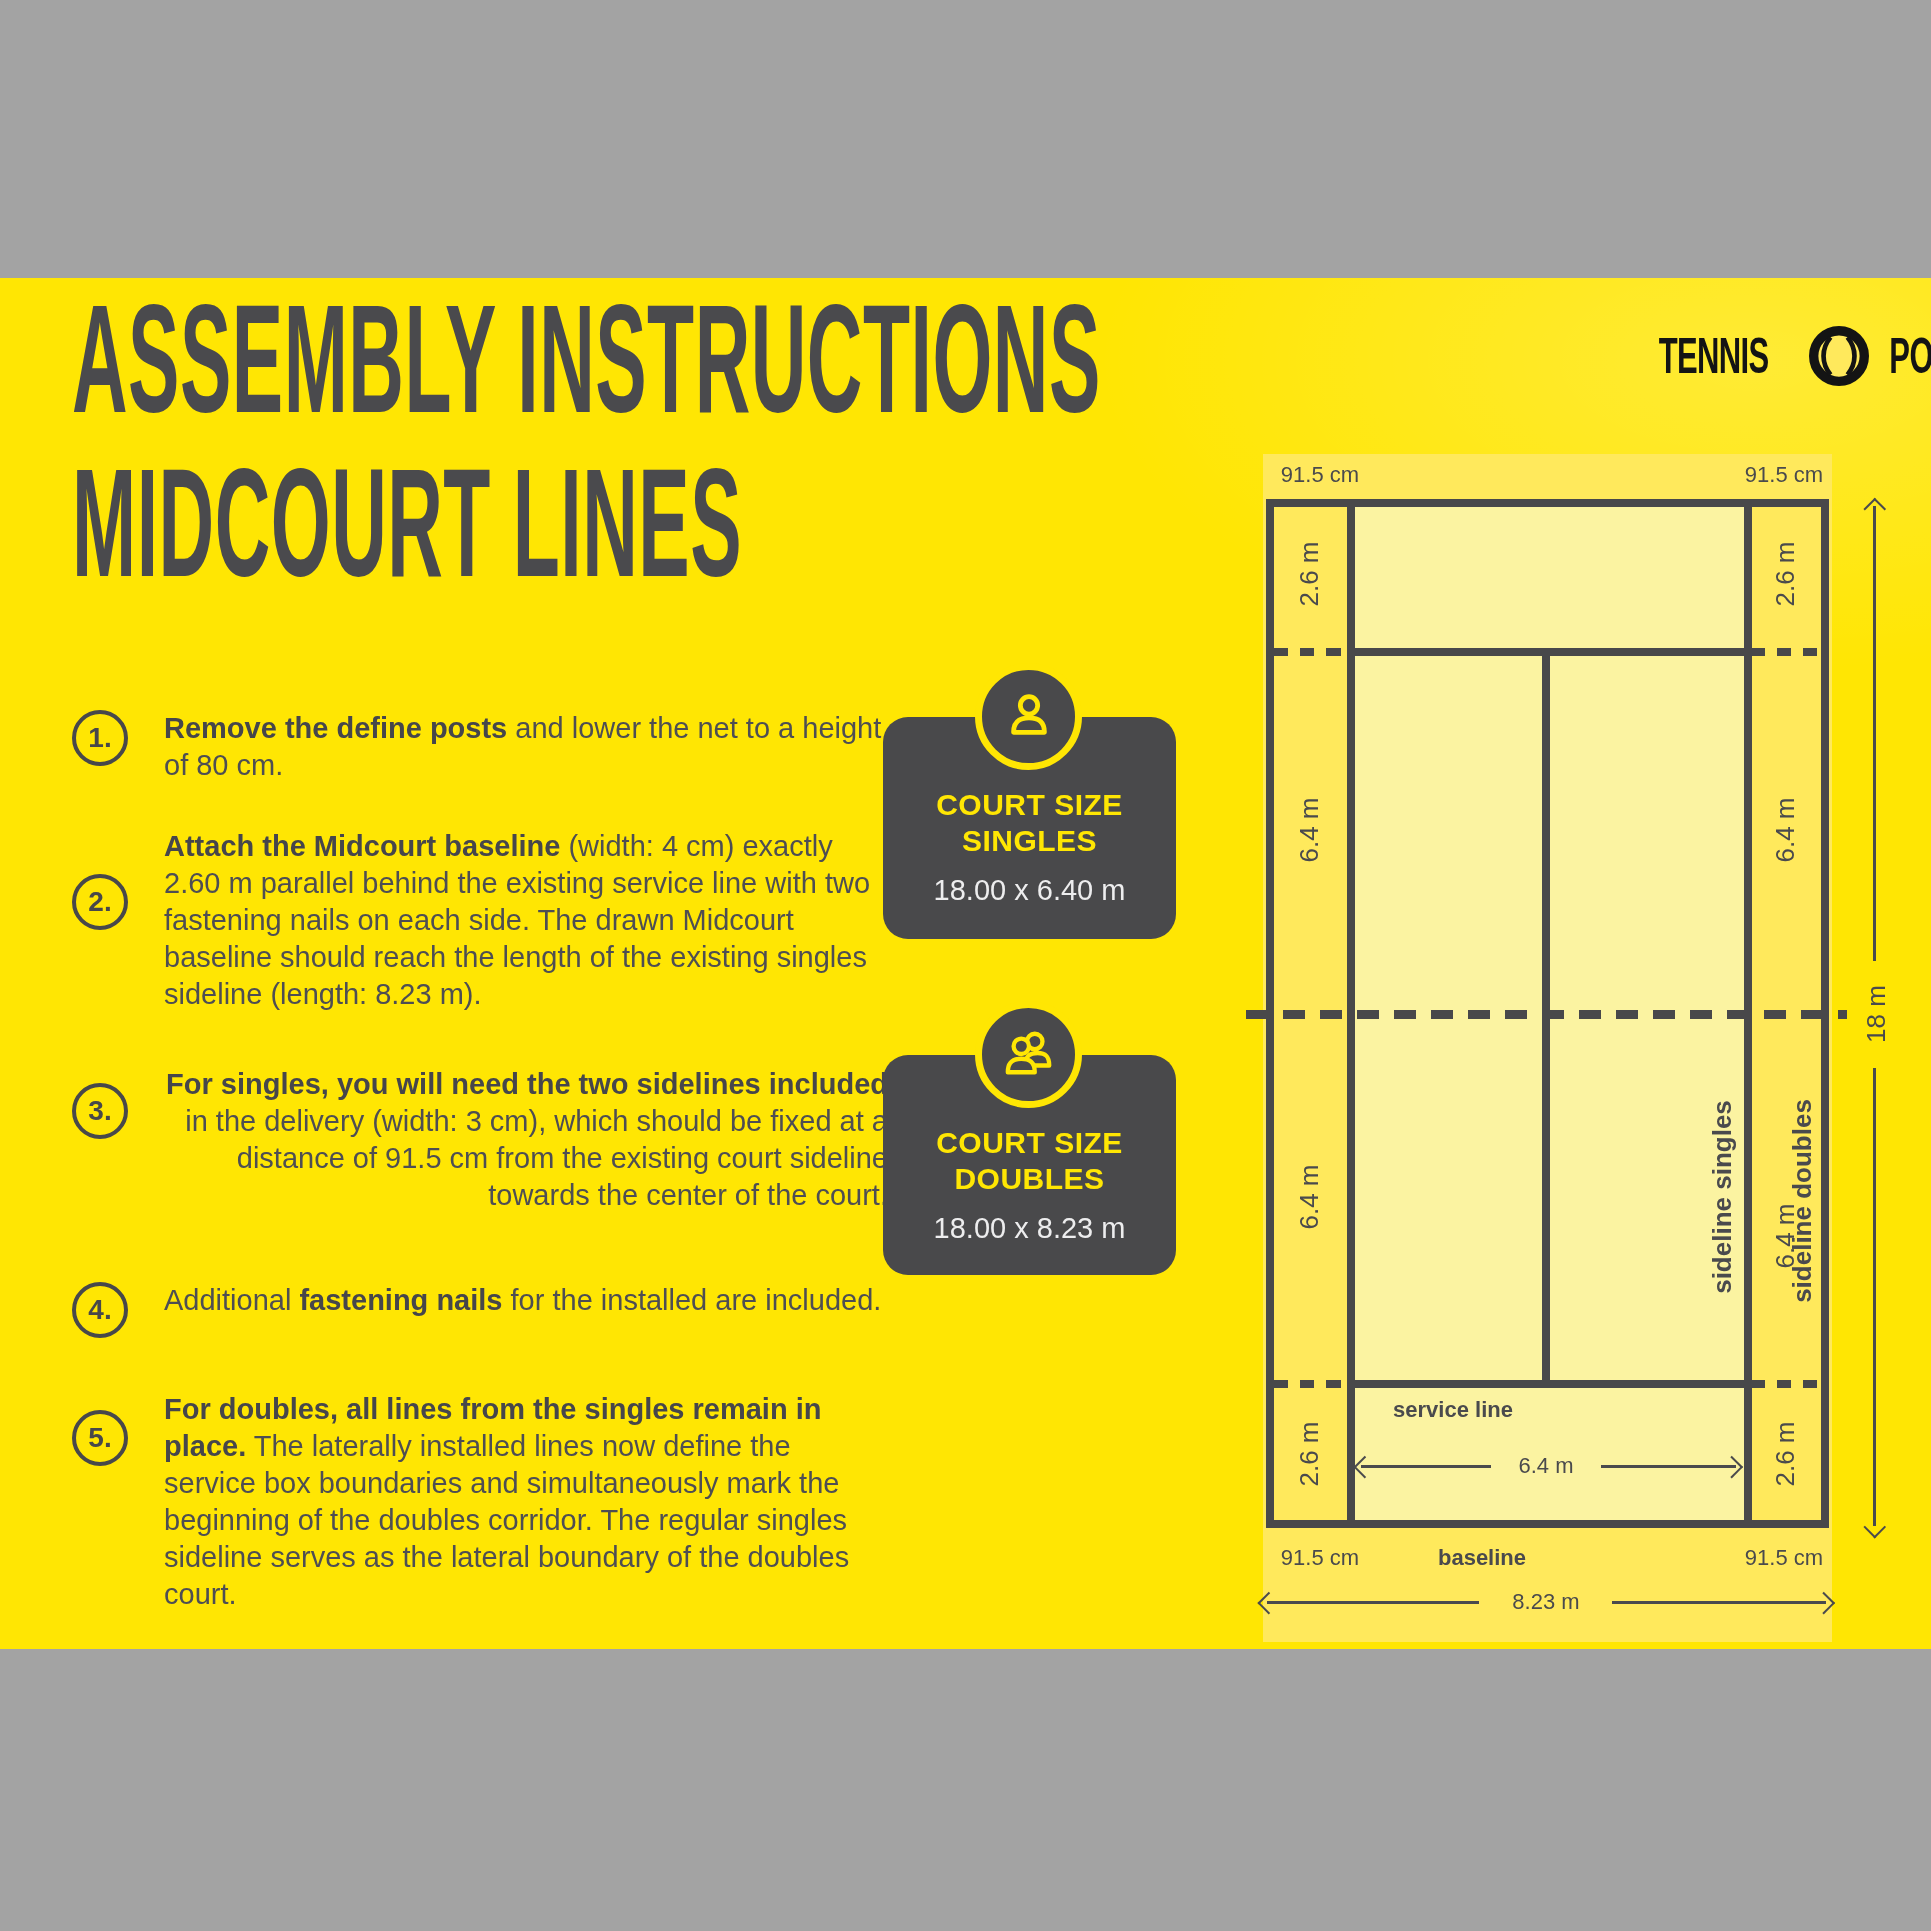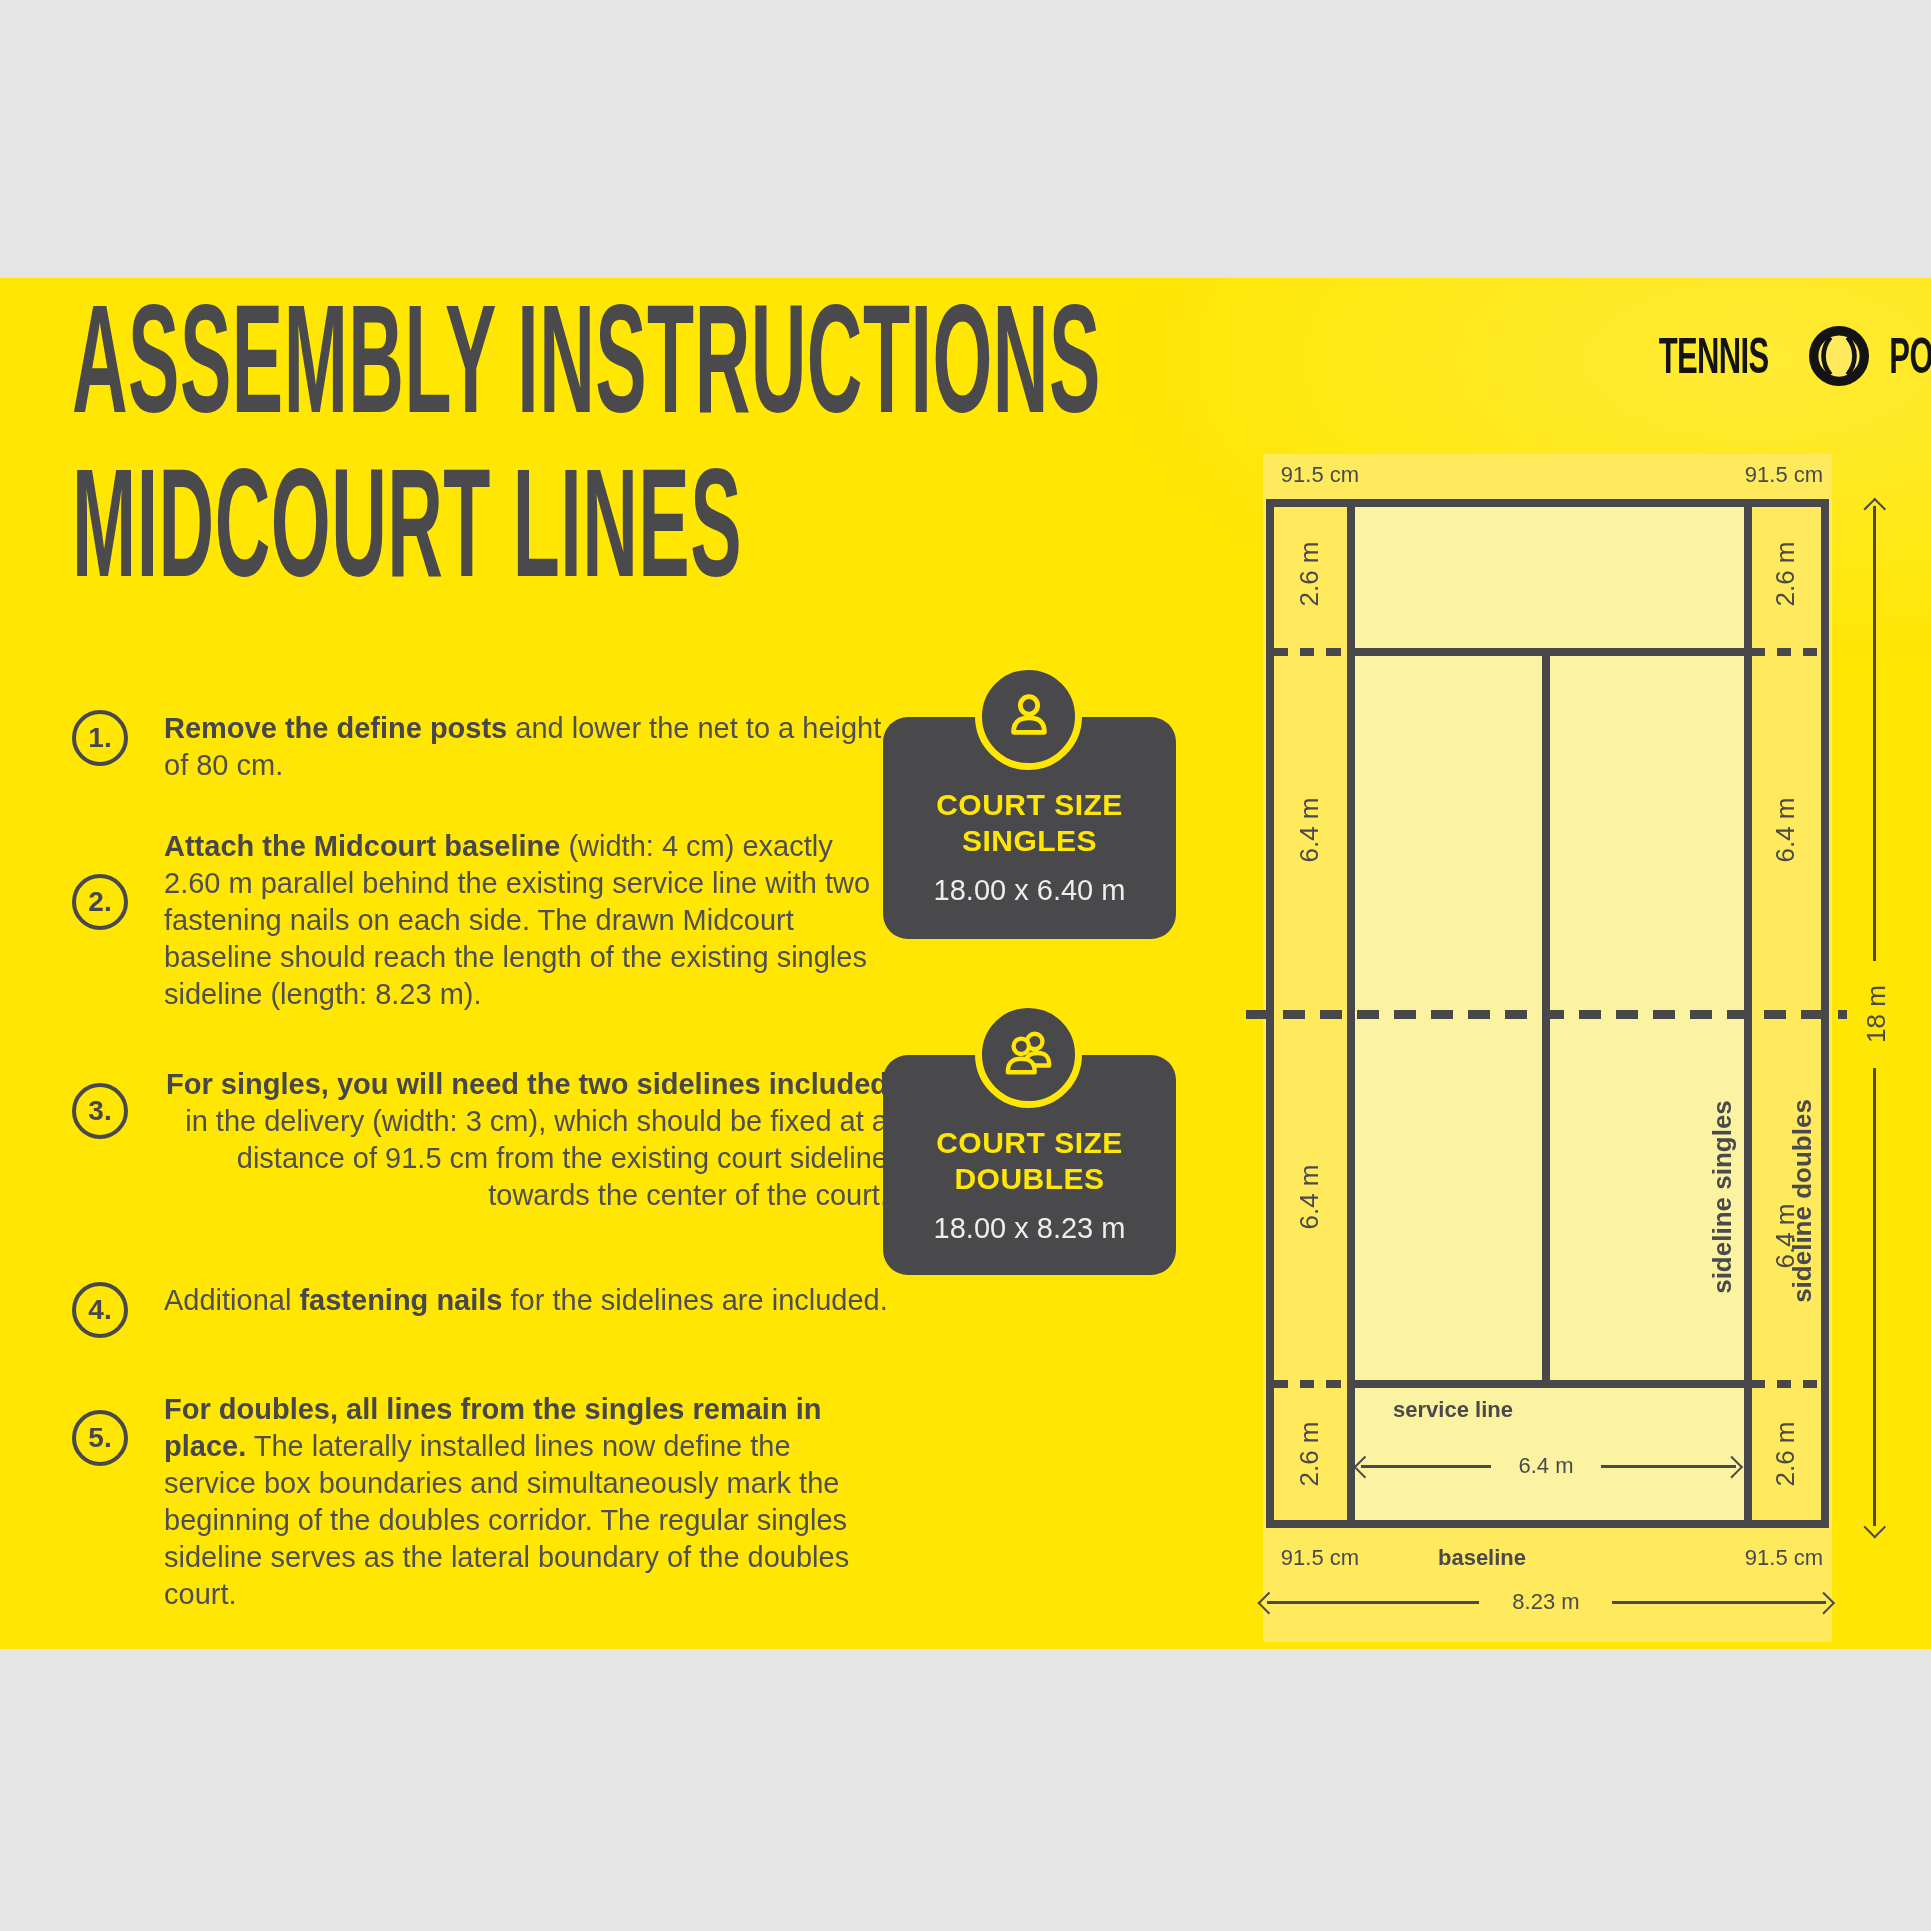--- a/index.html
+++ b/index.html
@@ -1,17 +1,17 @@
 <!DOCTYPE html>
 <html><head>
 <meta charset="utf-8">
 <style>
   html,body{margin:0;padding:0;}
   body{width:1931px;height:1931px;background:#ffffff;font-family:"Liberation Sans","DejaVu Sans",sans-serif;}
-  .page{position:relative;width:1931px;height:1931px;background:#e5e5e5;overflow:hidden;}
+  .page{position:relative;width:1931px;height:1931px;background:#a3a3a3;overflow:hidden;}
 
   .yellow-band{position:absolute;left:0;top:278px;width:1931px;height:1371px;
     background:radial-gradient(1062px 502px at 91% 6%, rgba(255,255,255,0.20), rgba(255,255,255,0) 62%), #FFE603;}
 
   .diagram-band{position:absolute;left:1263px;top:454px;width:569px;height:1188px;background:#FFE95C;}
   .court-pale{position:absolute;left:1355px;top:499px;width:389px;height:1029px;background:#FBF3A1;}
 
   .title{position:absolute;left:72px;color:#4A4A4D;font-weight:bold;font-size:154px;line-height:154px;
     transform:scaleX(0.50);transform-origin:left top;white-space:nowrap;letter-spacing:1px;}
   .title.l1{top:282px;}
@@ -87,21 +87,21 @@
     <div class="instr-text" style="top:-31px;"><span></span><b>Attach the Midcourt baseline</b><span> (width: 4 cm) exactly 2.60 m parallel behind the existing service line with two fastening nails on each side. The drawn Midcourt baseline should reach the length of the existing singles sideline (length: 8.23 m).</span></div>
   </div>
 
   <div class="instr" style="top:1083px;">
     <div class="num-circle">3.</div>
     <div class="instr-text" style="top:-17.4px;text-align:right;"><span></span><b>For singles, you will need the two sidelines included</b><span> in the delivery (width: 3 cm), which should be fixed at a distance of 91.5 cm from the existing court sideline towards the center of the court.</span></div>
   </div>
 
   <div class="instr" style="top:1282px;">
     <div class="num-circle">4.</div>
-    <div class="instr-text"><span>Additional </span><b>fastening nails</b><span> for the sidelines are included.</span></div>
+    <div class="instr-text"><span>Additional </span><b>fastening nails</b><span> for the installed are included.</span></div>
   </div>
 
   <div class="instr" style="top:1410px;">
     <div class="num-circle">5.</div>
     <div class="instr-text" style="top:-19.3px;"><span></span><b>For doubles, all lines from the singles remain in place.</b><span> The laterally installed lines now define the service box boundaries and simultaneously mark the beginning of the doubles corridor. The regular singles sideline serves as the lateral boundary of the doubles court.</span></div>
   </div>
 
   <div class="badge" style="top:717px;height:222px;">
     <div class="pad">
       <div class="bt">COURT SIZE</div>

